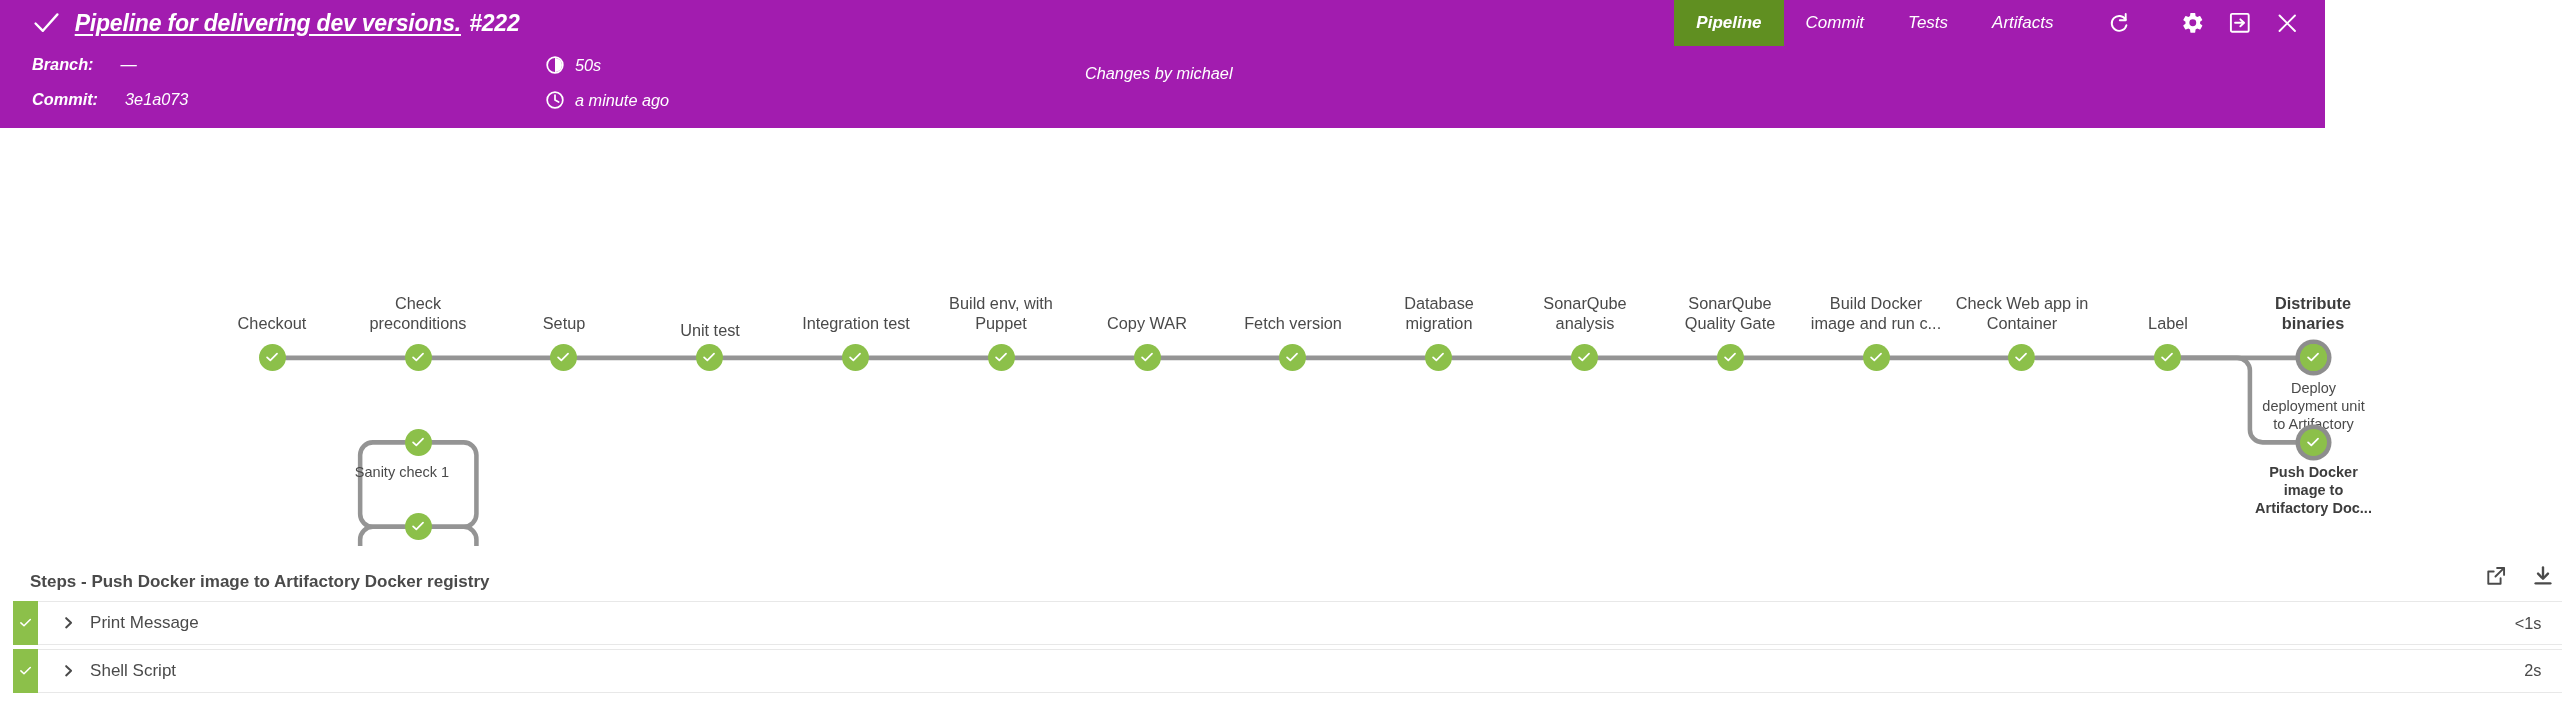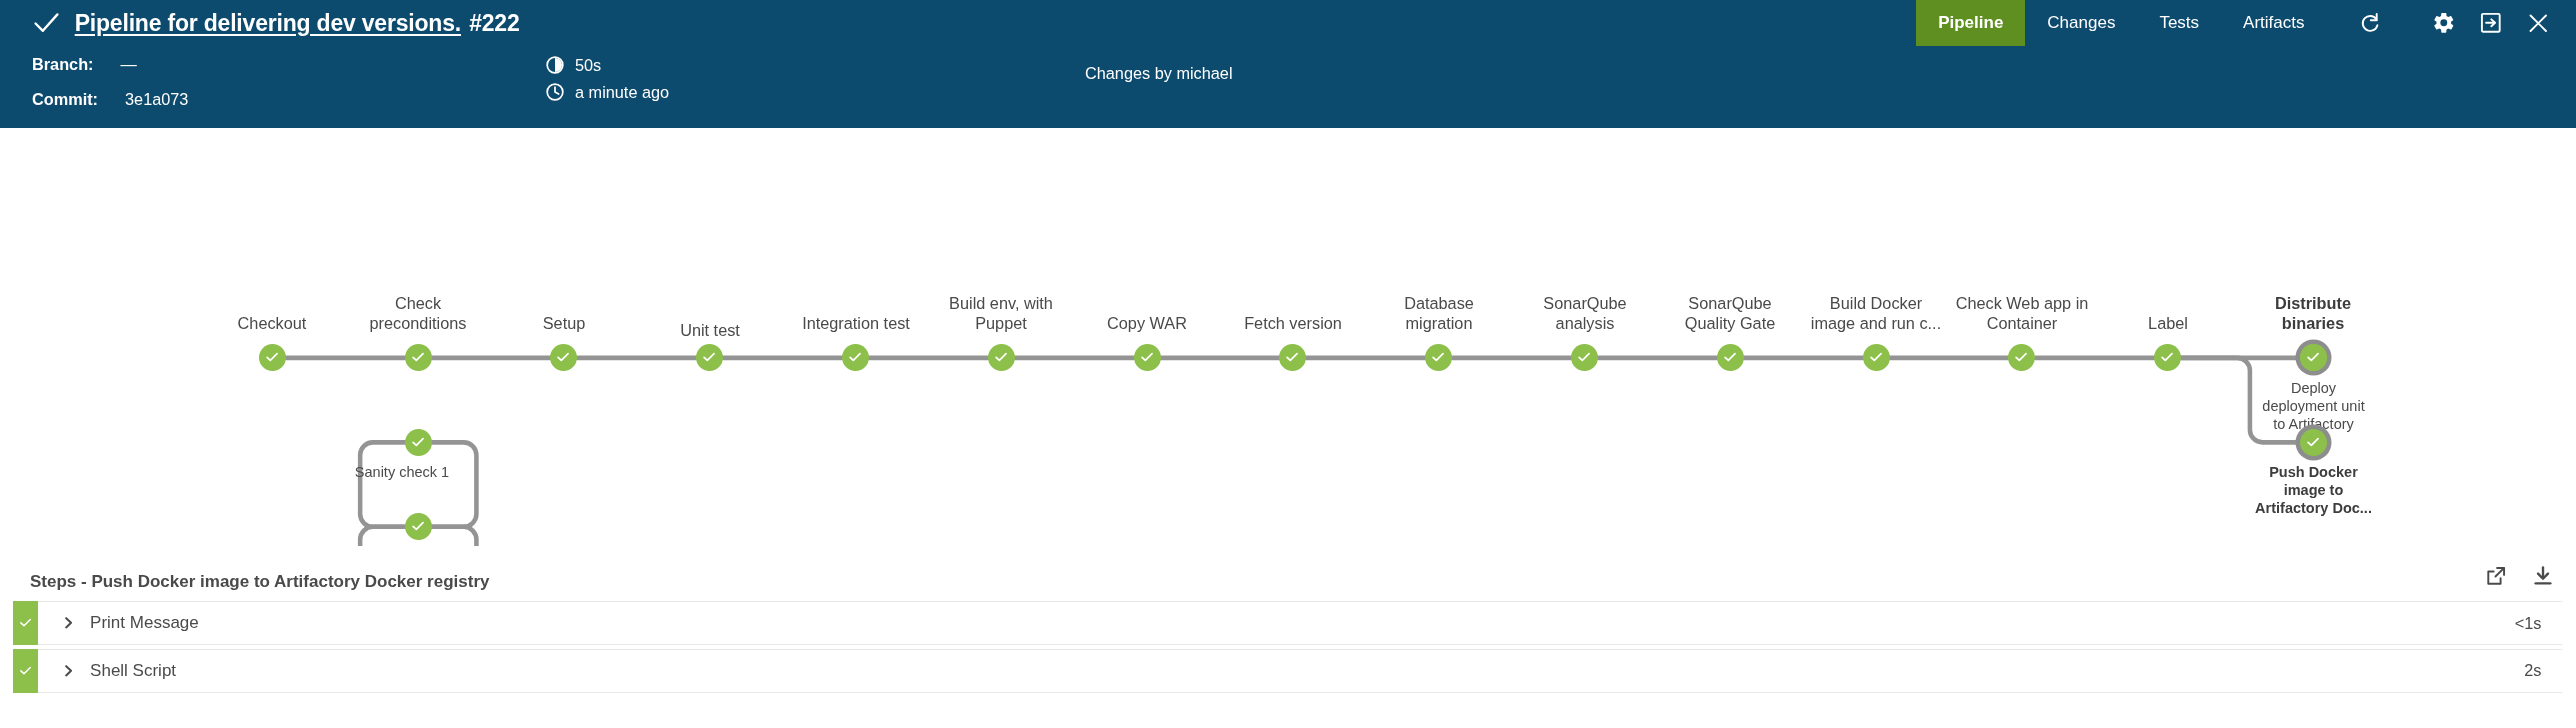--- a/index.html
+++ b/index.html
@@ -7,24 +7,25 @@
   html, body {
     margin: 0; padding: 0;
     width: 2576px; height: 728px;
     background: #ffffff;
     font-family: "Liberation Sans", sans-serif;
     overflow: hidden;
   }
 
   
   .header {
-    width: 2576px;
-    background: #0c4a6e;
+    width: 2325px;
+    background: #a21caf;
     color: #ffffff;
     position: relative;
+    font-style: italic;
   }
   .header-top {
     height: 46px;
     display: flex;
     align-items: center;
     position: relative;
   }
   .header-status-icon {
     width: 31px; height: 31px;
     margin-left: 31px; margin-right: 12.7px;
@@ -82,21 +83,21 @@
     height: 82px;
     position: relative;
     font-size: 16.3px;
   }
   .info-cell { position: absolute; display: flex; align-items: center; white-space: nowrap; }
   .info-label { font-weight: bold; margin-right: 27px; }
   .info-value { font-weight: normal; }
   .info-branch  { left: 32px; top: 9px; }
   .info-commit  { left: 32px; top: 44px; }
   .info-dur     { left: 545px; top: 9px; }
-  .info-time    { left: 545px; top: 36px; align-items: center; }
+  .info-time    { left: 545px; top: 44px; align-items: center; }
   .info-changes { left: 1085px; top: 9px; margin-top: 9px; }
   .info-icon { width: 20px; height: 20px; margin-right: 10px; flex: 0 0 auto; }
 
   
   .graph-area {
     position: relative;
     width: 2576px;
     height: 418px;
     background: #ffffff;
     overflow: hidden;
@@ -215,21 +216,21 @@
       </svg>
     </span>
 
     <div class="header-title">
       <span class="t-link">Pipeline for delivering dev versions.</span>
       <span class="t-num">#222</span>
     </div>
 
     <div class="header-nav">
       <div class="nav-tab active">Pipeline</div>
-      <div class="nav-tab">Changes</div>
+      <div class="nav-tab">Commit</div>
       <div class="nav-tab">Tests</div>
       <div class="nav-tab">Artifacts</div>
 
       <div class="nav-icon first">
         <svg width="23.6" height="23.6" viewBox="0 0 26 26">
           <path d="M20.5 9.5 A8.2 8.2 0 1 0 21.4 15.6" fill="none" stroke="#fff" stroke-width="2.1" stroke-linecap="round"></path>
           <path d="M20.6 3.3 L20.6 10.2 L14.1 10.2" fill="none" stroke="#fff" stroke-width="2.1" stroke-linecap="round" stroke-linejoin="round"></path>
         </svg>
       </div>
 

